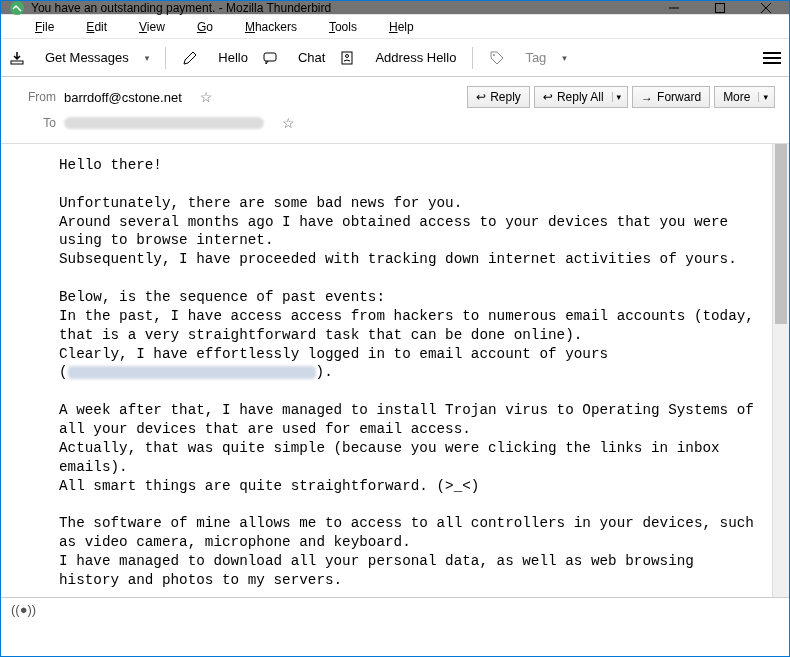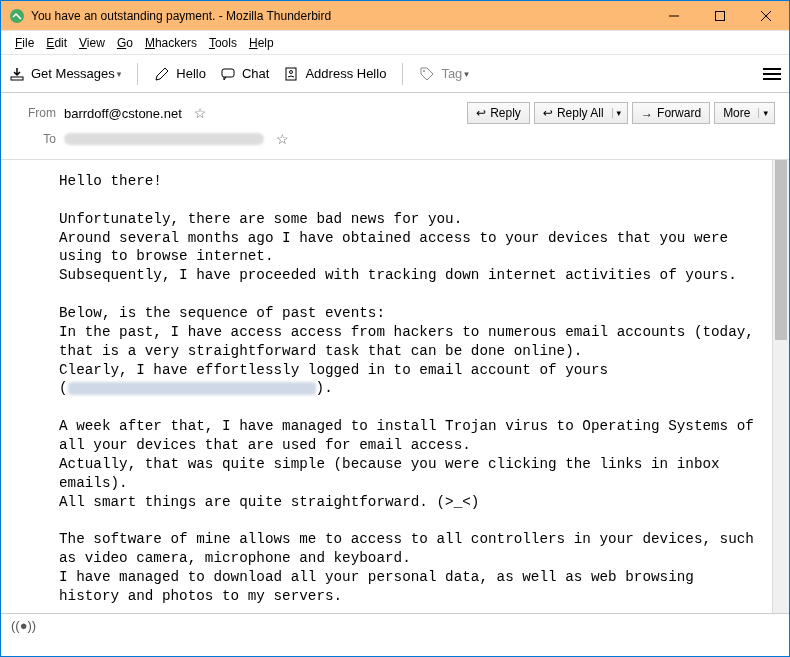--- a/index.html
+++ b/index.html
@@ -1,35 +1,35 @@
 <!DOCTYPE html>
 <html><head>
 <meta charset="utf-8">
 <style>
 * { box-sizing: border-box; margin: 0; padding: 0; }
 body { width: 790px; height: 657px; font-family: "Segoe UI", Tahoma, sans-serif; font-size: 13px; background: #fff; border: 1px solid #0078d7; overflow: hidden; }
-.titlebar { height: 30px; background: #fdba74; display: flex; align-items: center; padding: 0 0 0 8px; border-bottom: 1px solid #e5e5e5; }
+.titlebar { height: 14px; background: #737373; display: flex; align-items: center; padding: 0 0 0 8px; border-bottom: 1px solid #e5e5e5; }
 .titlebar .icon-slot { width: 16px; height: 16px; margin-right: 6px; }
 .titlebar .title { flex: 1; font-size: 12px; color: #000; }
 .winbtn { width: 46px; height: 30px; display: flex; align-items: center; justify-content: center; }
 .winbtn svg { width: 10px; height: 10px; stroke: #000; stroke-width: 1; fill: none; }
 .menubar { height: 24px; display: flex; align-items: center; padding: 0 8px; border-bottom: 1px solid #e5e5e5; }
-.menubar .menu-item { padding: 0 6px; font-size: 12px; color: #000; cursor: default; }
+.menubar .menu-item { padding: 0 6px; font-size: 12px; color: #000; cursor: default; margin-left: 20px; }
 .menubar .menu-item .und { text-decoration: underline; }
 .toolbar { height: 38px; display: flex; align-items: center; padding: 0 8px; border-bottom: 1px solid #ccc; gap: 14px; }
-.toolbar .tbtn { display: flex; align-items: center; gap: 6px; font-size: 13px; color: #000; cursor: default; }
+.toolbar .tbtn { display: flex; align-items: center; gap: 20px; font-size: 13px; color: #000; cursor: default; }
 .toolbar .sep { width: 1px; height: 22px; background: #ccc; margin: 0 2px; }
 .toolbar .tag-arrow { font-size: 9px; color: #555; margin-left: -4px;}
 .toolbar .spacer { flex: 1; }
 .toolbar .hamburger { width: 18px; display:flex; flex-direction:column; gap:3px;}
 .toolbar .hamburger div { height:2px; background:#000; }
 .hdr { padding: 8px 14px 6px 7px; border-bottom: 1px solid #ddd; }
 .hdr-row { display: flex; align-items: center; min-height: 24px; margin-bottom: 2px; }
 .hdr-label { width: 56px; color: #777; font-size: 12px; text-align: right; padding-right: 8px; }
-.hdr-val { font-size: 13px; color: #000; display:flex; align-items:center; gap:12px;}
+.hdr-val { font-size: 13px; color: #000; display:flex; align-items:center; gap:18px;}
 .hdr-val.bold { font-weight: 600; font-size: 14px;}
 .hdr-row .right { margin-left: auto; display: flex; align-items: center; gap: 4px; }
 .abtn { border: 1px solid #bbb; background: linear-gradient(#fafafa,#ececec); padding: 3px 8px; font-size: 12px; display: flex; align-items: center; gap: 4px; cursor: default; }
 .abtn.split { padding-right: 2px; }
 .abtn .caret { border-left: 1px solid #bbb; padding: 0 4px; margin-left: 4px; font-size: 9px; }
 .date-txt { font-size: 12px; color: #333; }
 .redact { display:inline-block; width: 200px; height: 12px; background: #ddd; border-radius: 6px; filter: blur(1px); vertical-align: middle;}
 .redact.small { width: 200px; }
 .star { color: #666; font-size: 14px; }
 .body-wrap { display: flex; height: calc(100% - 30px - 24px - 38px - 86px - 24px); }

